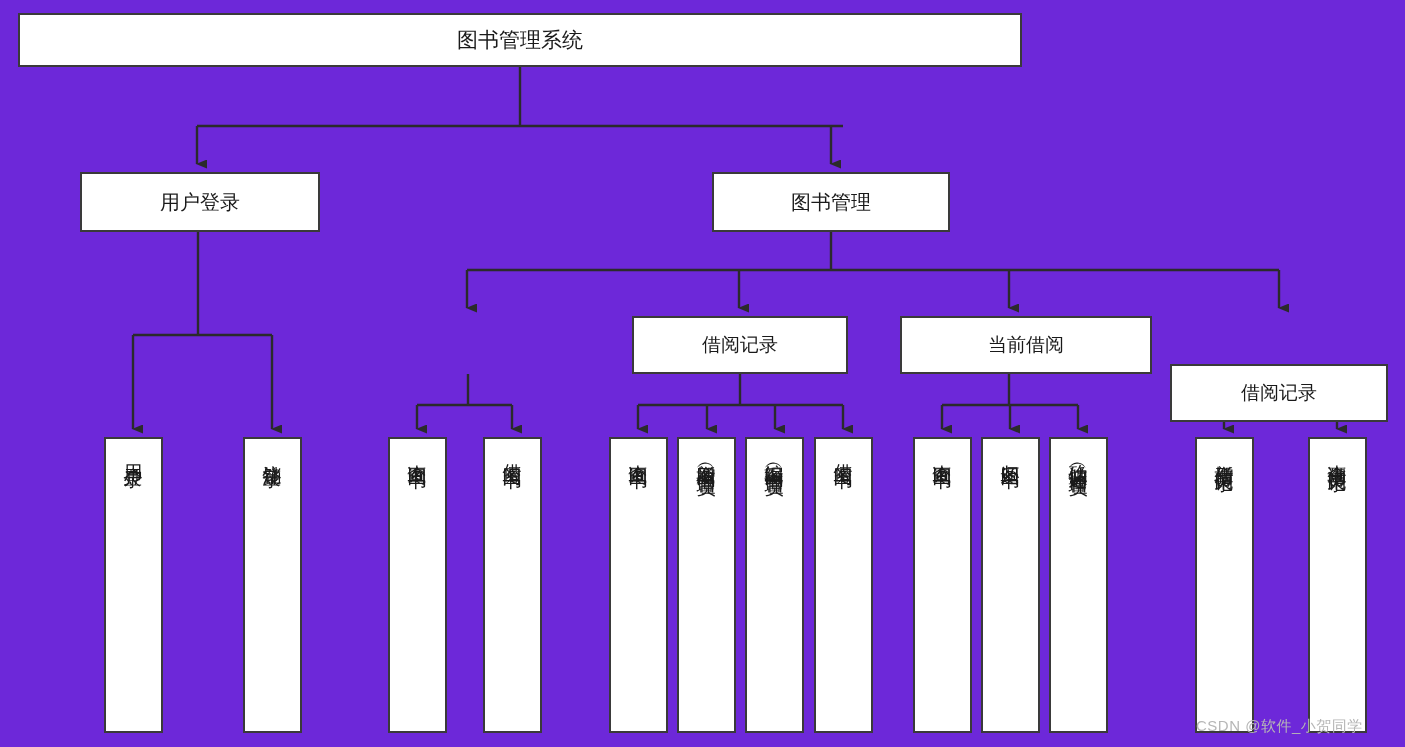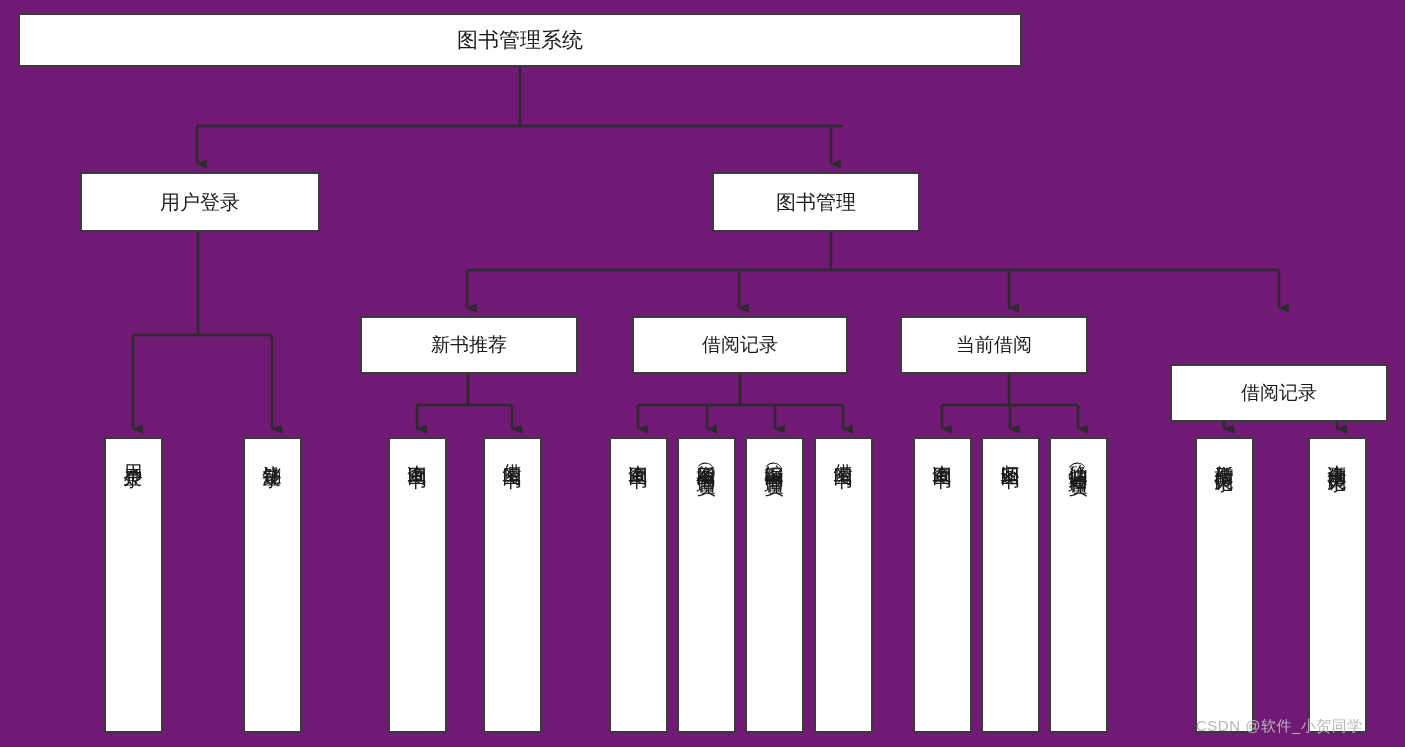--- a/index.html
+++ b/index.html
@@ -8,21 +8,21 @@
     padding: 0;
     background: #ffffff;
   }
   body {
     font-family: "Liberation Sans", "DejaVu Sans", sans-serif;
   }
   #canvas {
     position: relative;
     width: 1405px;
     height: 747px;
-    background: #701a75;
+    background: #6d28d9;
     overflow: hidden;
   }
   #wires {
     position: absolute;
     left: 0;
     top: 0;
     width: 1405px;
     height: 747px;
     pointer-events: none;
   }
@@ -124,31 +124,28 @@
     </g>
   </svg>
 
   <div class="node level0" style="left:18px; top:13px; width:1004px; height:54px;">
     <span>图书管理系统</span>
   </div>
 
   <div class="node level1" style="left:80px; top:172px; width:240px; height:60px;">
     <span>用户登录</span>
   </div>
-  <div class="node level1" style="left:712px; top:172px; width:208px; height:60px;">
+  <div class="node level1" style="left:712px; top:172px; width:238px; height:60px;">
     <span>图书管理</span>
   </div>
 
-  <div class="node level2" style="left:360px; top:316px; width:218px; height:58px;">
-    <span>新书推荐</span>
-  </div>
   <div class="node level2" style="left:632px; top:316px; width:216px; height:58px;">
     <span>借阅记录</span>
   </div>
-  <div class="node level2" style="left:900px; top:316px; width:188px; height:58px;">
+  <div class="node level2" style="left:900px; top:316px; width:252px; height:58px;">
     <span>当前借阅</span>
   </div>
   <div class="node level2" style="left:1170px; top:316px; width:218px; height:58px;margin-top:48px;">
     <span>借阅记录</span>
   </div>
 
   <div class="node leaf" style="left:104px; top:437px; width:59px; height:296px;">
     <span class="vtext">用户登录</span>
   </div>
   <div class="node leaf" style="left:243px; top:437px; width:59px; height:296px;">

